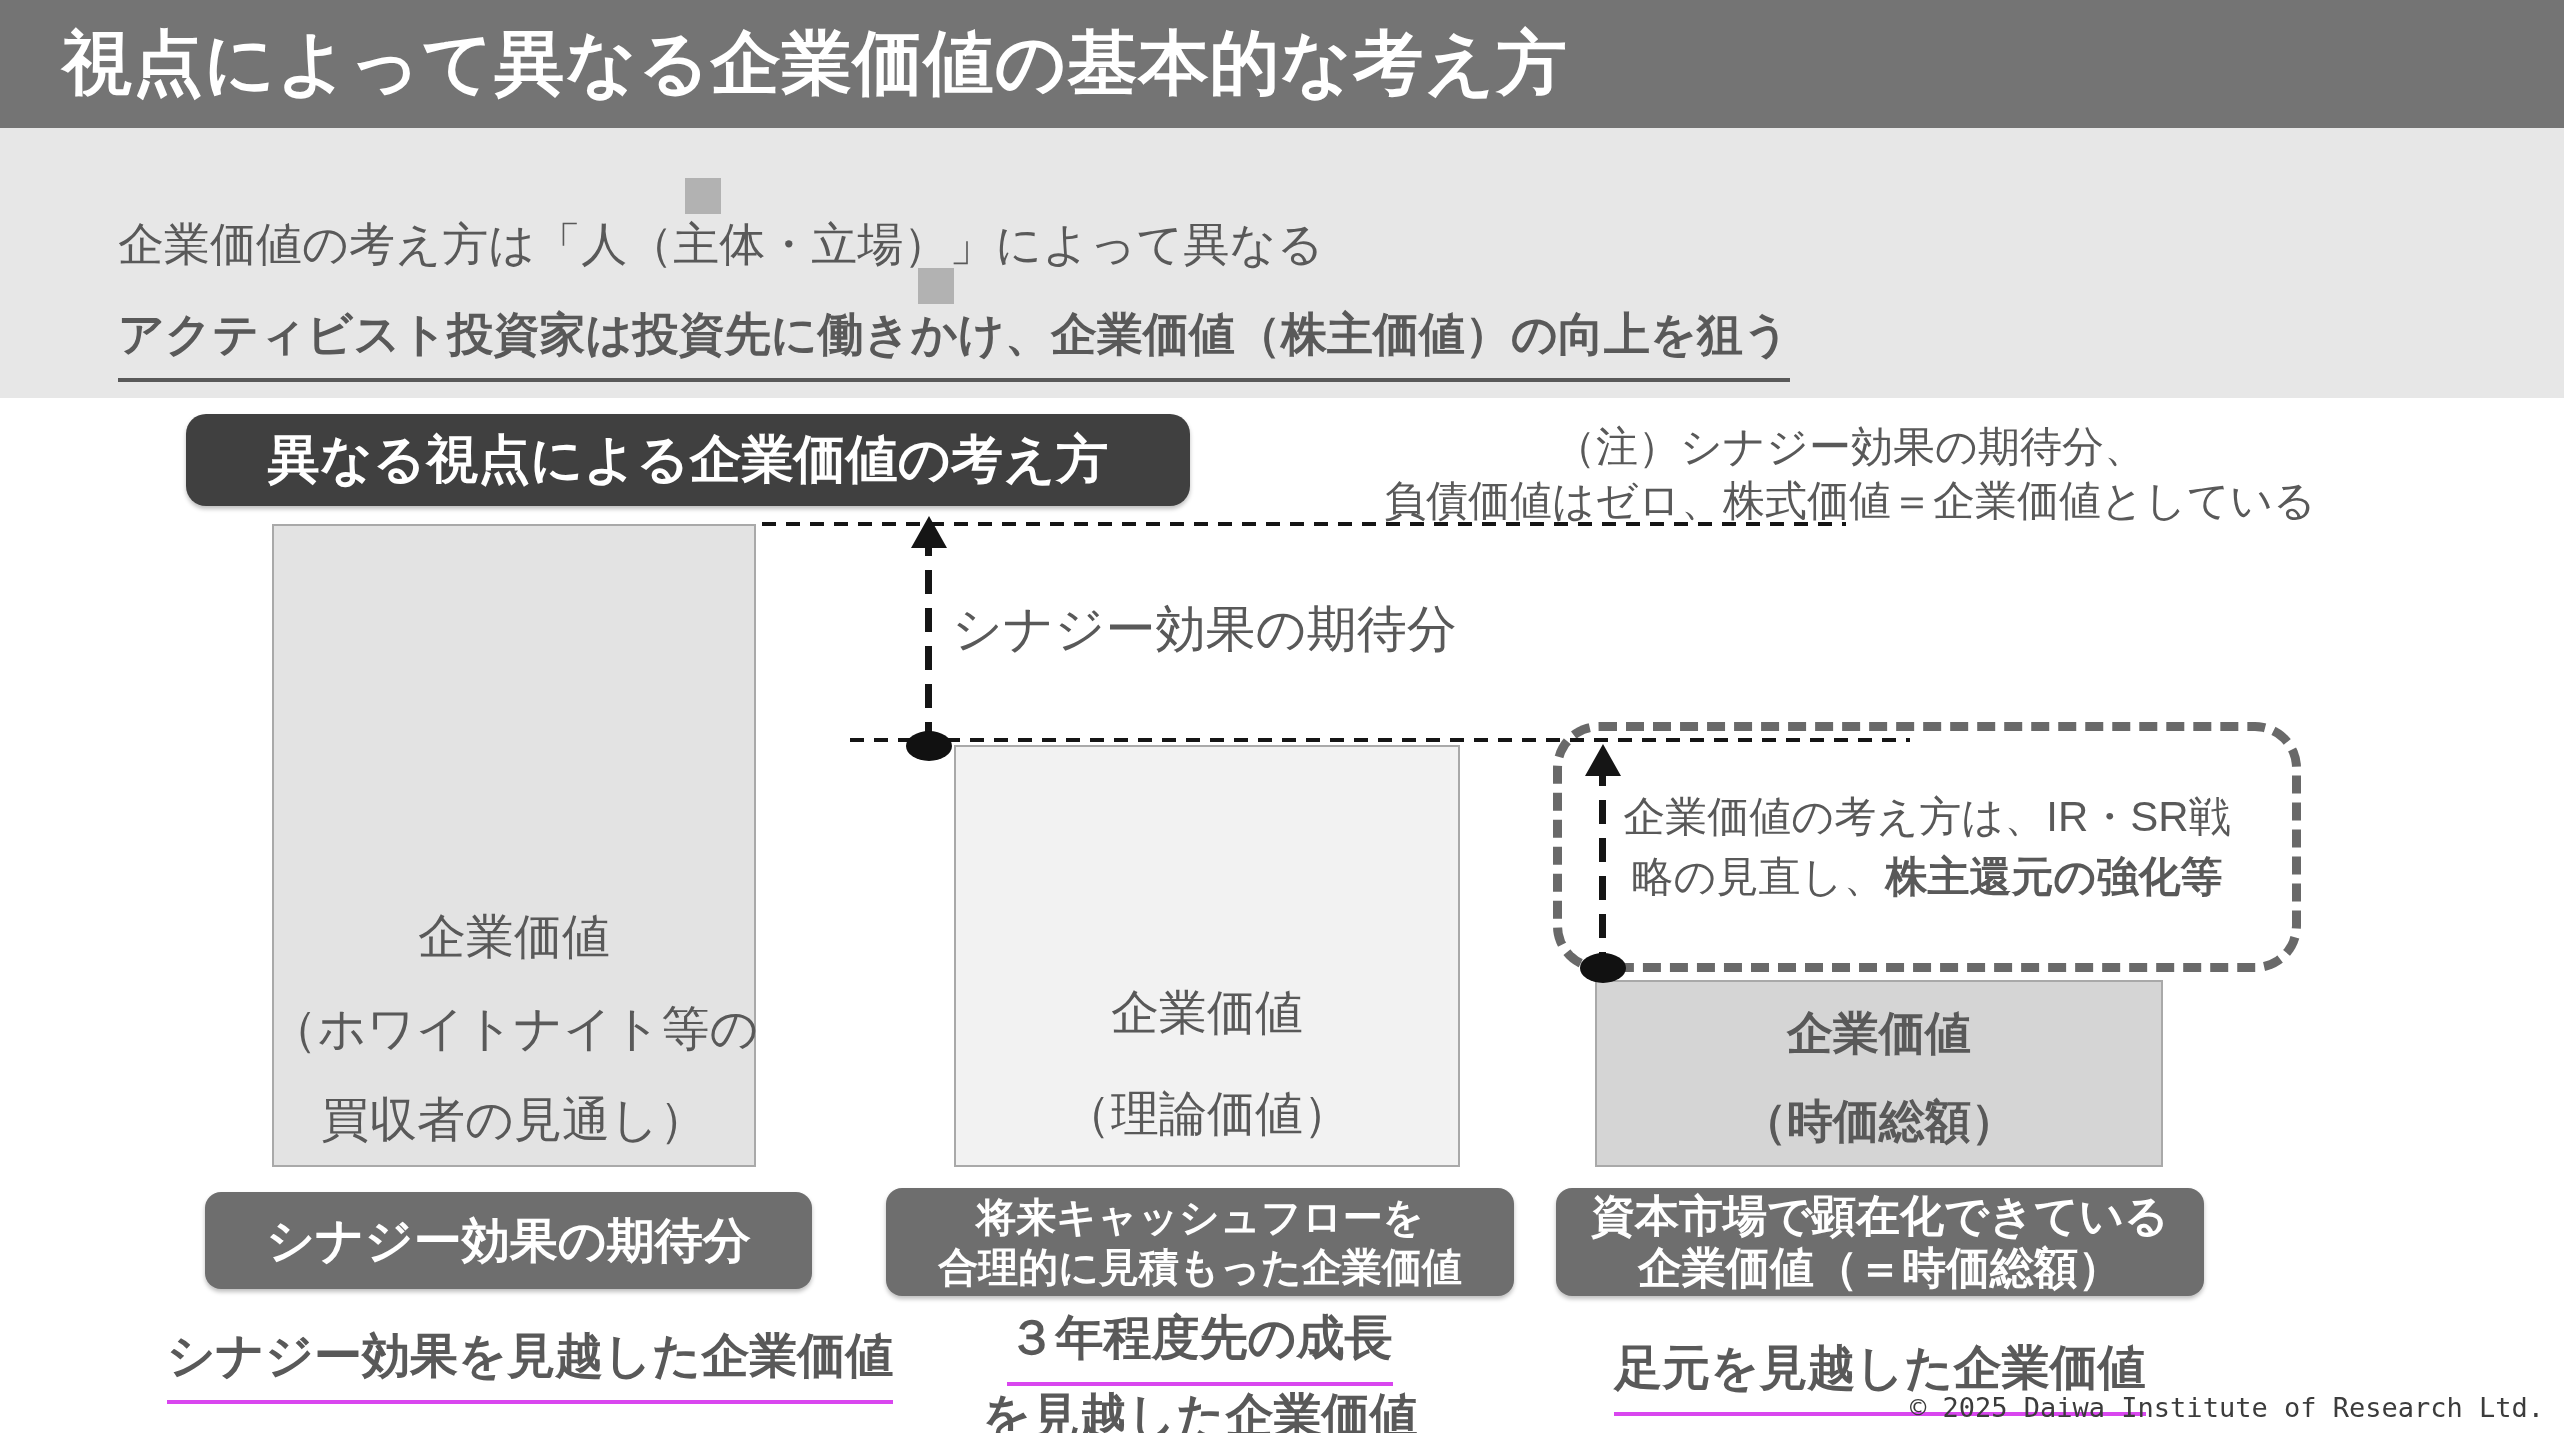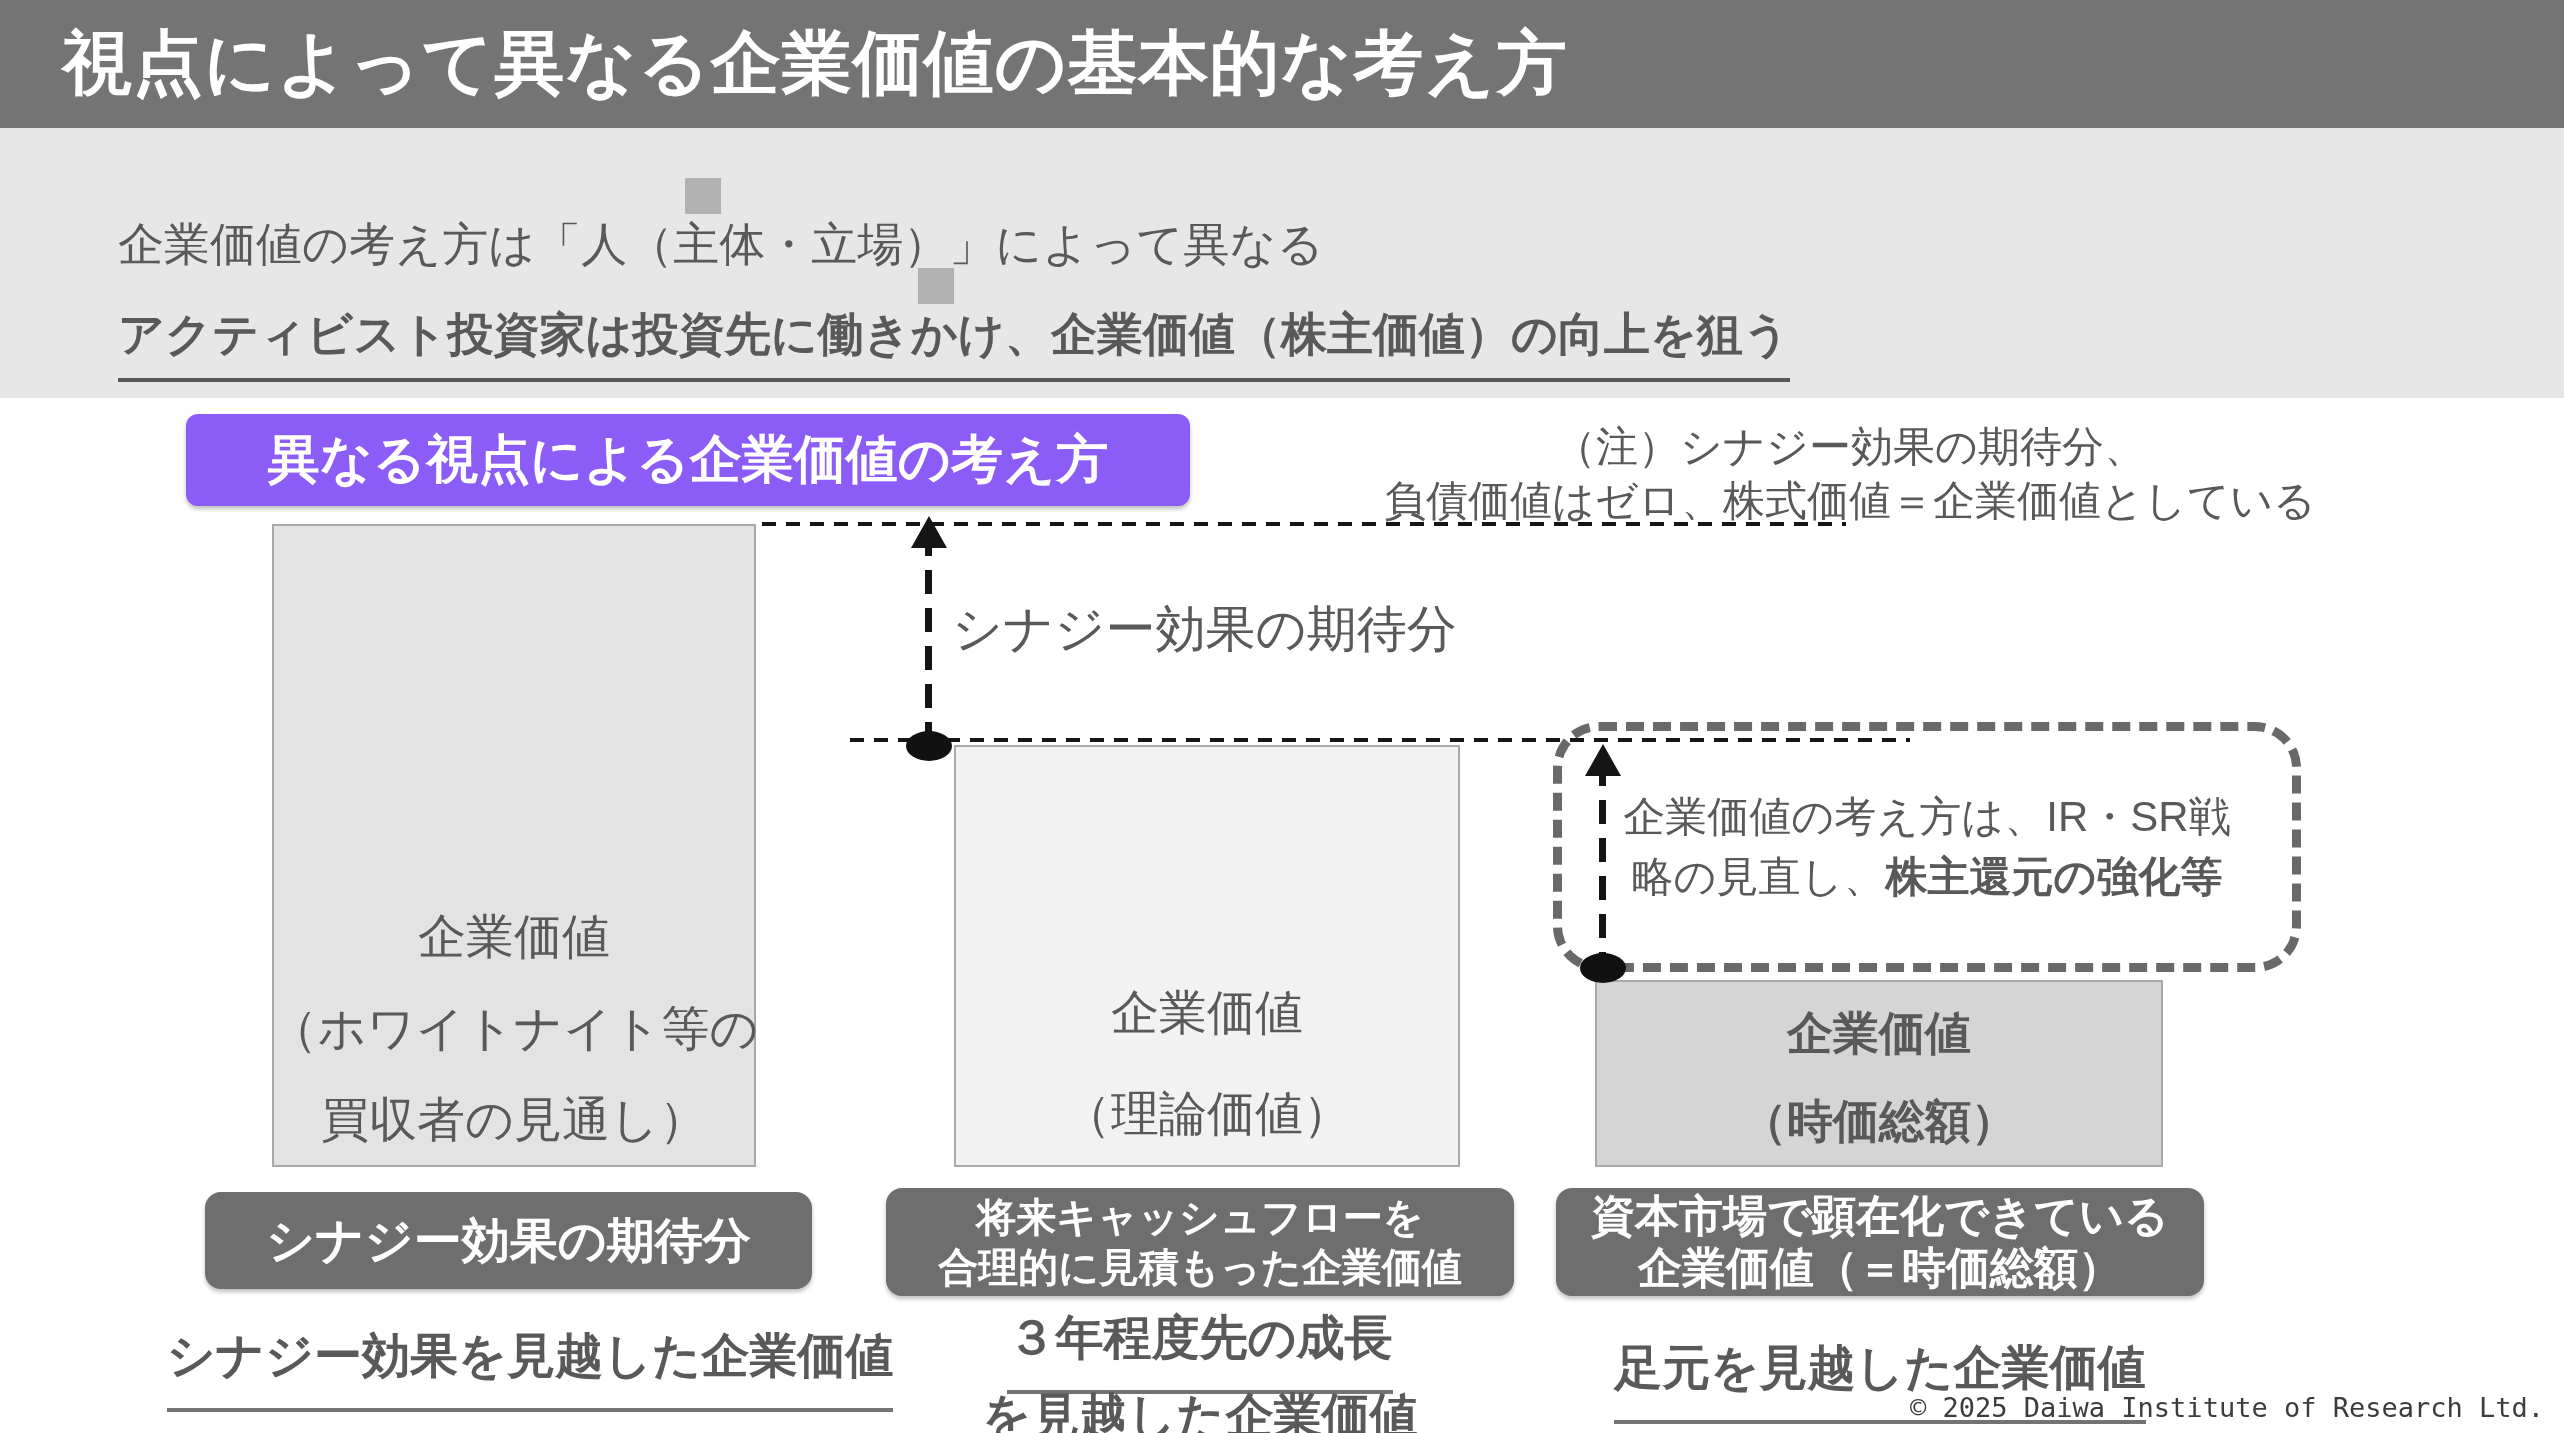--- a/index.html
+++ b/index.html
@@ -15,22 +15,22 @@
   }
   .band{position:absolute;left:0;top:128px;width:2564px;height:270px;background:#e7e7e7;}
   .bullet{position:absolute;left:118px;height:50px;display:flex;align-items:center;white-space:nowrap;flex-direction:column;}
   .bullet .sq{width:36px;height:36px;background:#b2b2b2;margin-right:36px;flex:none;}
   .bullet .tx{font-size:46px;color:#595959;}
   .bullet-1{top:178px;}
   .bullet-2{top:268px;}
   .bullet-2 .tx{font-weight:bold;border-bottom:4px solid #595959;padding-bottom:12px;}
   
   .heading-label{
-    position:absolute;left:186px;top:414px;width:1004px;height:92px;background:#8b5cf6;
-    border-radius:12px;display:flex;align-items:center;justify-content:center;
+    position:absolute;left:186px;top:414px;width:1004px;height:92px;background:#404040;
+    border-radius:20px;display:flex;align-items:center;justify-content:center;
     box-shadow:0 3px 4px rgba(0,0,0,0.25);
   }
   .heading-label span{color:#fff;font-size:52px;font-weight:bold;white-space:nowrap;}
   .note{position:absolute;left:1300px;top:420px;width:1100px;text-align:center;
         font-size:42px;color:#595959;line-height:54px;}
   .note div{white-space:nowrap;}
   
   .vbox{position:absolute;border:2px solid #a9a9a9;box-sizing:border-box;
         display:flex;align-items:flex-end;justify-content:center;text-align:center;color:#595959;}
   .vbox .lines{font-size:48px;line-height:1.9;white-space:nowrap;}
@@ -67,21 +67,21 @@
   
   .tag{position:absolute;background:#6e6e6e;border-radius:16px;color:#ffffff;font-weight:bold;
        display:flex;flex-direction:column;align-items:center;justify-content:center;text-align:center;
        box-shadow:0 3px 4px rgba(0,0,0,0.25);}
   .tag div{white-space:nowrap;}
   .tag-acquirer{left:205px;top:1192px;width:607px;height:97px;font-size:48px;}
   .tag-theoretical{left:886px;top:1188px;width:628px;height:108px;font-size:40px;line-height:50px;}
   .tag-market{left:1556px;top:1188px;width:648px;height:108px;font-size:44px;line-height:52px;}
   
   .caption{position:absolute;font-weight:bold;color:#595959;text-align:center;}
-  .caption .u{display:inline-block;border-bottom:4px solid #737373;padding-bottom:20px;white-space:nowrap;}
+  .caption .u{display:inline-block;border-bottom:4px solid #d946ef;padding-bottom:12px;white-space:nowrap;}
   .cap-acquirer{left:160px;top:1324px;width:740px;font-size:48px;}
   .cap-theoretical{left:890px;top:1306px;width:620px;font-size:48px;}
   .cap-theoretical .row{height:78px;}
   .cap-market{left:1570px;top:1336px;width:620px;font-size:48px;}
   
   .copyright{position:absolute;right:20px;top:1392px;font-size:27px;color:#3c3c3c;
              font-family:"DejaVu Sans Mono",monospace;white-space:nowrap;}
 </style>
 </head>
 <body>

